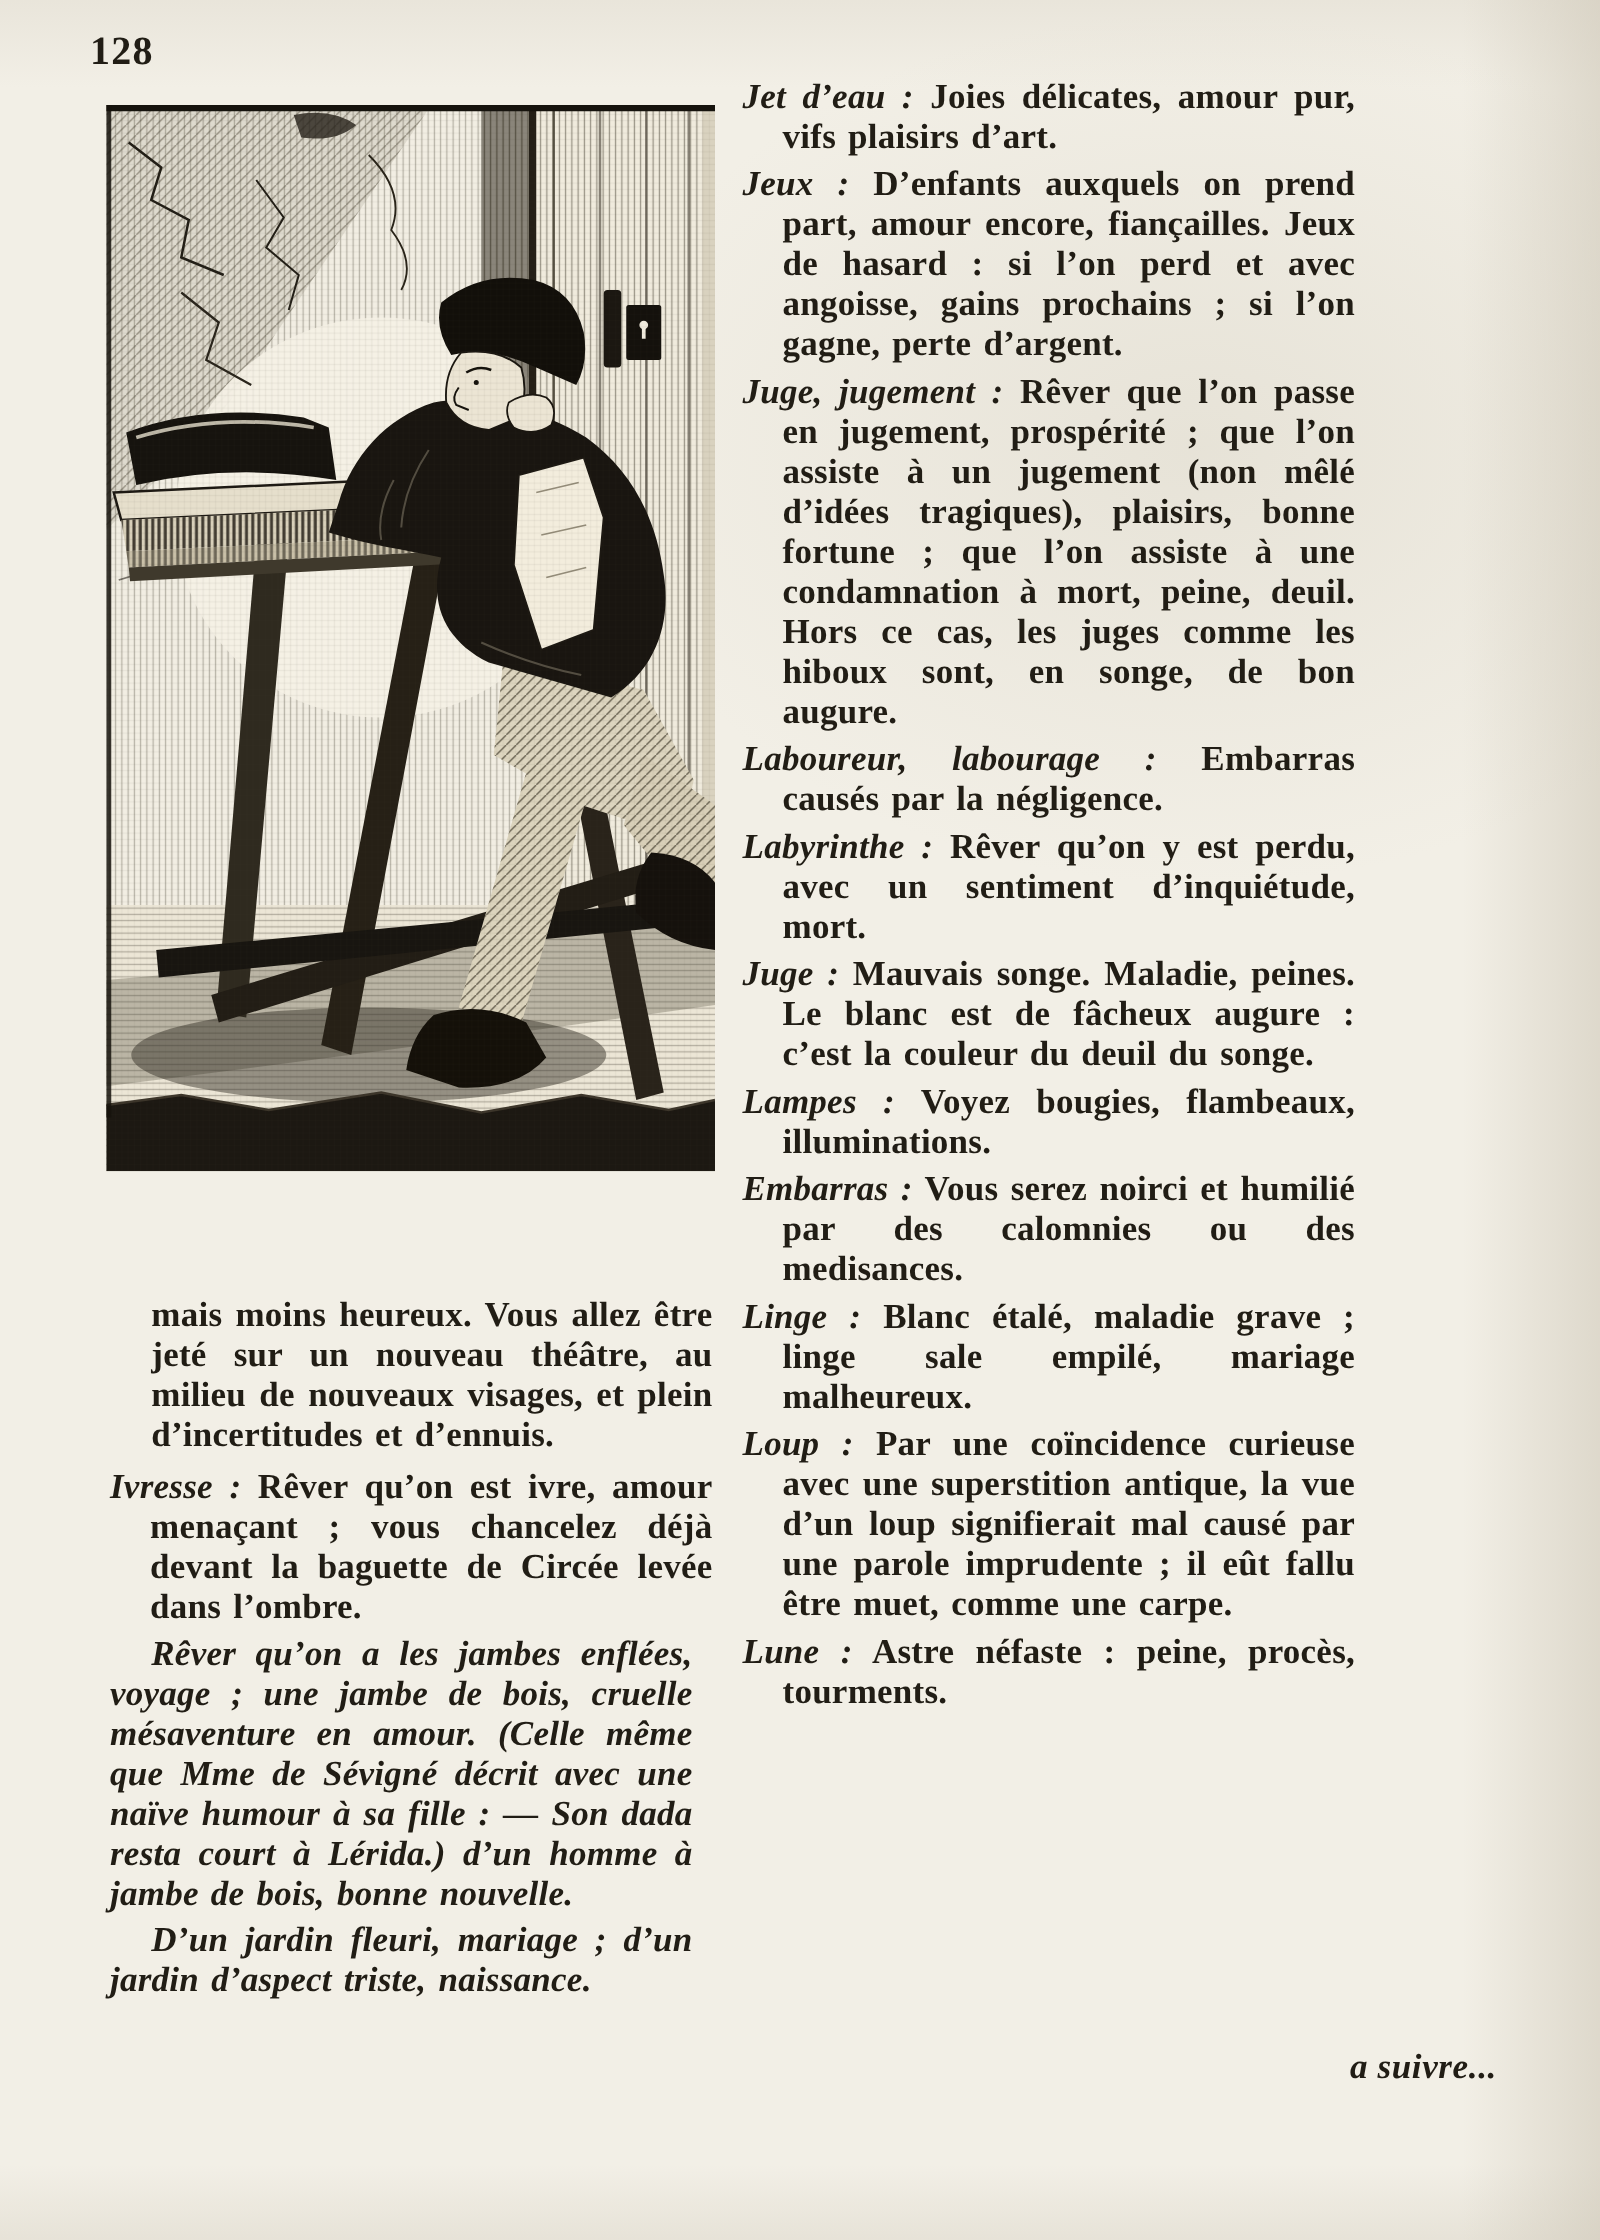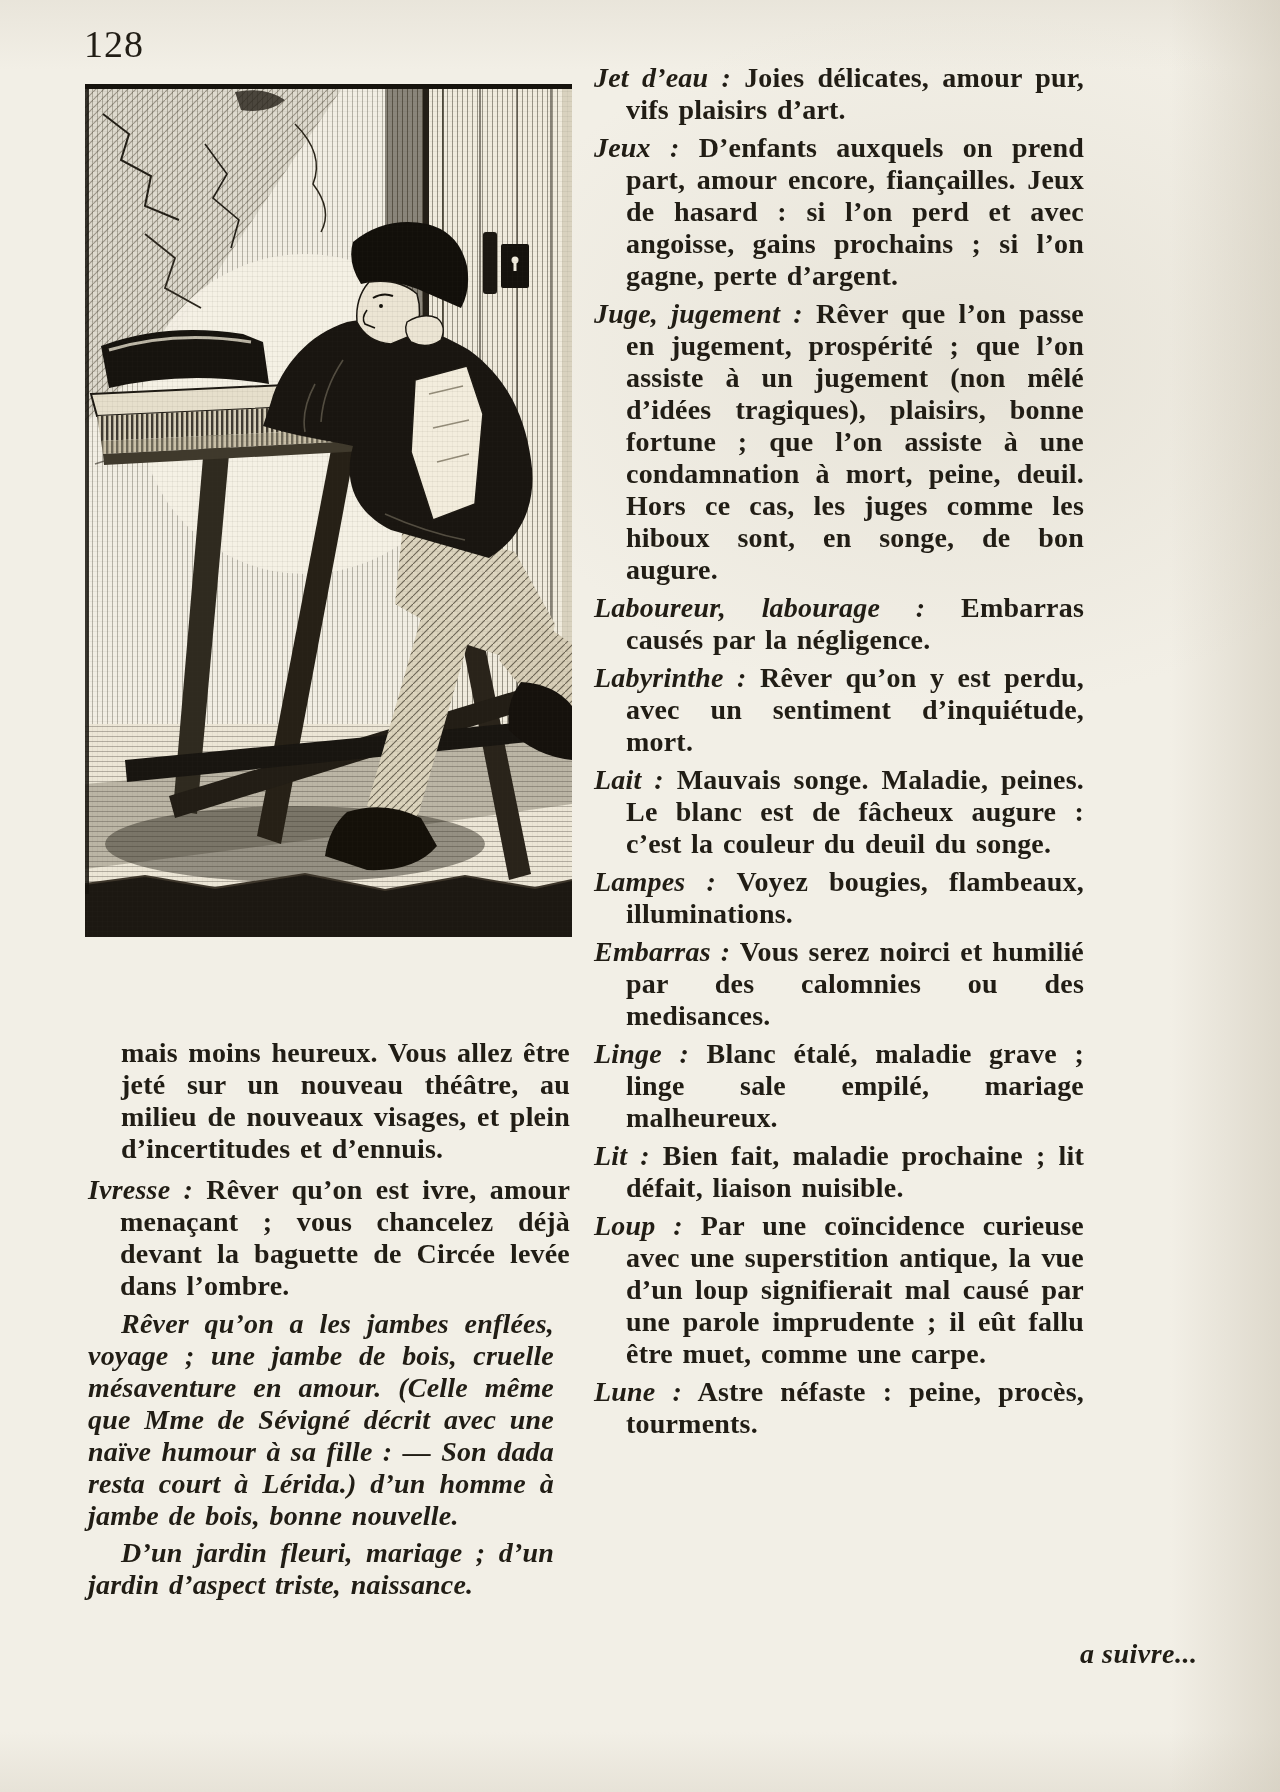--- a/index.html
+++ b/index.html
@@ -9,22 +9,22 @@
     background:
       linear-gradient(to left, rgba(205,198,182,.55) 0px, rgba(205,198,182,0) 110px),
       linear-gradient(to bottom, rgba(224,219,207,.5) 0px, rgba(224,219,207,0) 70px),
       linear-gradient(to top, rgba(214,208,194,.4) 0px, rgba(214,208,194,0) 60px),
       radial-gradient(ellipse 700px 500px at 75% 20%, rgba(210,204,188,.35), rgba(210,204,188,0) 70%),
       #f2efe6;
     color:#211d15;
     font-family:"Liberation Serif","DejaVu Serif",serif;
   }
   .pagenum{
-    position:absolute;left:84px;top:22px;
-    font-size:38px;font-weight:400;letter-spacing:1px;
+    position:absolute;left:72px;top:22px;
+    font-size:32px;font-weight:700;letter-spacing:1px;
   }
   figure.illustration{position:absolute;left:85px;top:84px;width:487px;height:853px;margin:0;}
   .col{
     position:absolute;text-align:justify;
     font-size:28px;line-height:32px;font-weight:600;
     word-spacing:2.5px;letter-spacing:.2px;hyphens:none;
   }
   .col.left{left:88px;top:1020px;width:482px;}
   .col.right{left:594px;top:62px;width:490px;}
   p.entry{margin:0 0 6px 0;padding-left:32px;text-indent:-32px;}
@@ -176,40 +176,36 @@
     </p>
     <p class="entry">
       <i>Laboureur, labourage :</i>
       <span>Embarras causés par la négligence.</span>
     </p>
     <p class="entry">
       <i>Labyrinthe :</i>
       <span>Rêver qu’on y est perdu, avec un sentiment d’inquiétude, mort.</span>
     </p>
     <p class="entry">
-      <i>Lait :</i>
+      <i>Juge :</i>
       <span>Mauvais songe. Maladie, peines. Le blanc est de fâcheux augure : c’est la couleur du deuil du songe.</span>
     </p>
     <p class="entry">
       <i>Lampes :</i>
       <span>Voyez bougies, flambeaux, illuminations.</span>
     </p>
     <p class="entry">
       <i>Embarras :</i>
       <span>Vous serez noirci et humilié par des calomnies ou des medisances.</span>
     </p>
     <p class="entry">
       <i>Linge :</i>
       <span>Blanc étalé, maladie grave ; linge sale empilé, mariage malheureux.</span>
     </p>
     <p class="entry">
-      <i>Lit :</i>
-      <span>Bien fait, maladie prochaine ; lit défait, liaison nuisible.</span>
-    </p>
-    <p class="entry">
       <i>Loup :</i>
       <span>Par une coïncidence curieuse avec une superstition antique, la vue d’un loup signifierait mal causé par une parole imprudente ; il eût fallu être muet, comme une carpe.</span>
     </p>
     <p class="entry">
       <i>Lune :</i>
       <span>Astre néfaste : peine, procès, tourments.</span>
     </p>
   </section>
 
   <div class="footer-note">a suivre...</div>

